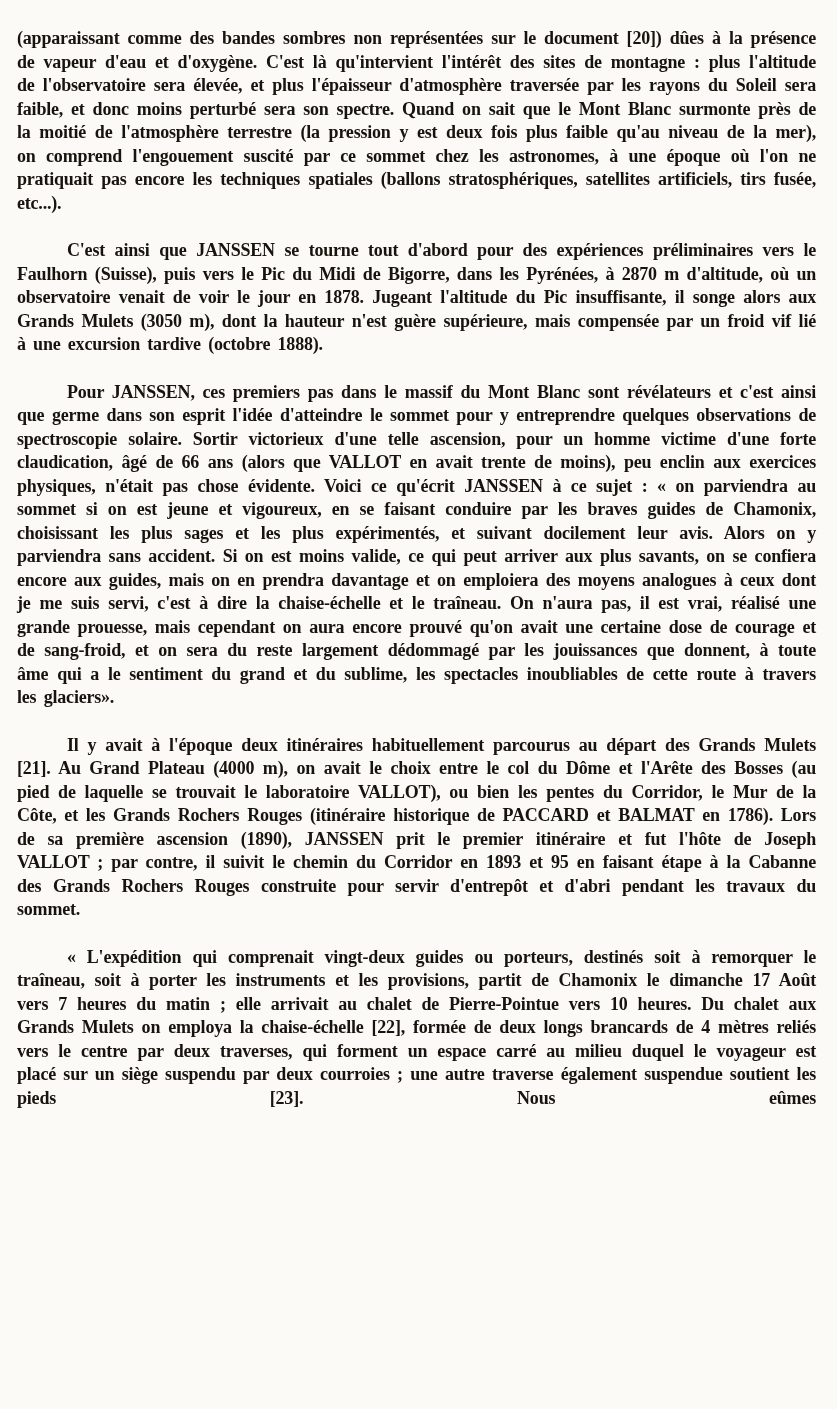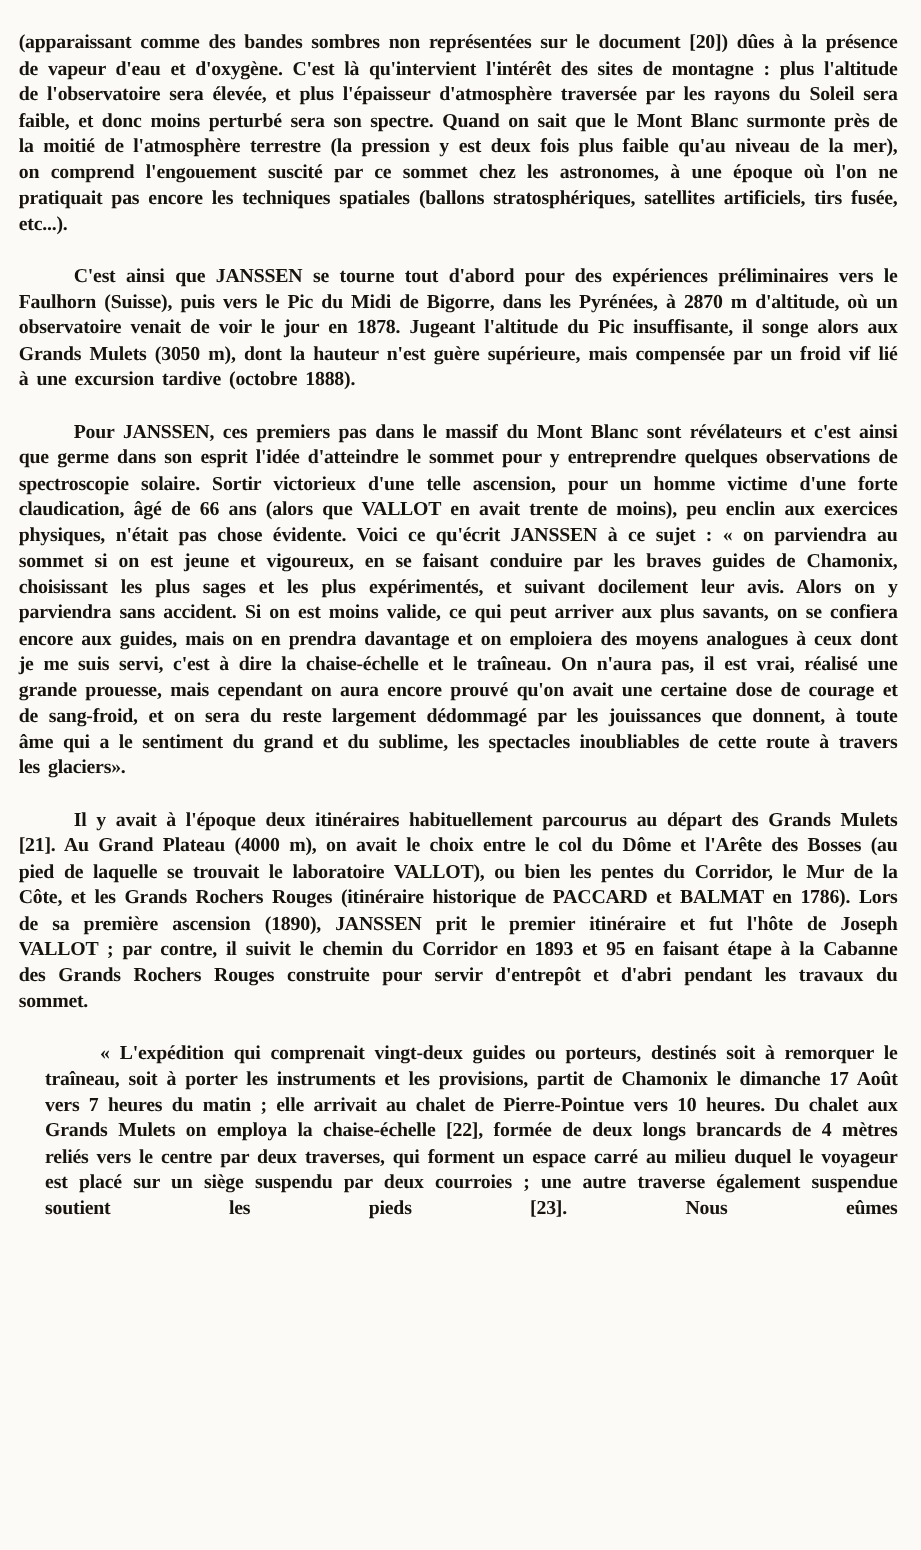--- a/index.html
+++ b/index.html
@@ -26,21 +26,20 @@
   .para {
     margin: 0 0 24px 0;
     text-indent: 50px;
     word-spacing: 3px;
   }
   .para.no-indent {
     text-indent: 0;
   }
   .para.justify-last {
     text-align-last: justify;
-    margin-left: 24px;
   }
 </style>
 </head>
 <body>
 
 <div class="page">
   <p class="para no-indent">(apparaissant comme des bandes sombres non représentées sur le document [20]) dûes à la présence de vapeur d'eau et d'oxygène. C'est là qu'intervient l'intérêt des sites de montagne : plus l'altitude de l'observatoire sera élevée, et plus l'épaisseur d'atmosphère traversée par les rayons du Soleil sera faible, et donc moins perturbé sera son spectre. Quand on sait que le Mont Blanc surmonte près de la moitié de l'atmosphère terrestre (la pression y est deux fois plus faible qu'au niveau de la mer), on comprend l'engouement suscité par ce sommet chez les astronomes, à une époque où l'on ne pratiquait pas encore les techniques spatiales (ballons stratosphériques, satellites artificiels, tirs fusée, etc...).</p>
 
   <p class="para">C'est ainsi que JANSSEN se tourne tout d'abord pour des expériences préliminaires vers le Faulhorn (Suisse), puis vers le Pic du Midi de Bigorre, dans les Pyrénées, à 2870 m d'altitude, où un observatoire venait de voir le jour en 1878. Jugeant l'altitude du Pic insuffisante, il songe alors aux Grands Mulets (3050 m), dont la hauteur n'est guère supérieure, mais compensée par un froid vif lié à une excursion tardive (octobre 1888).</p>
 

